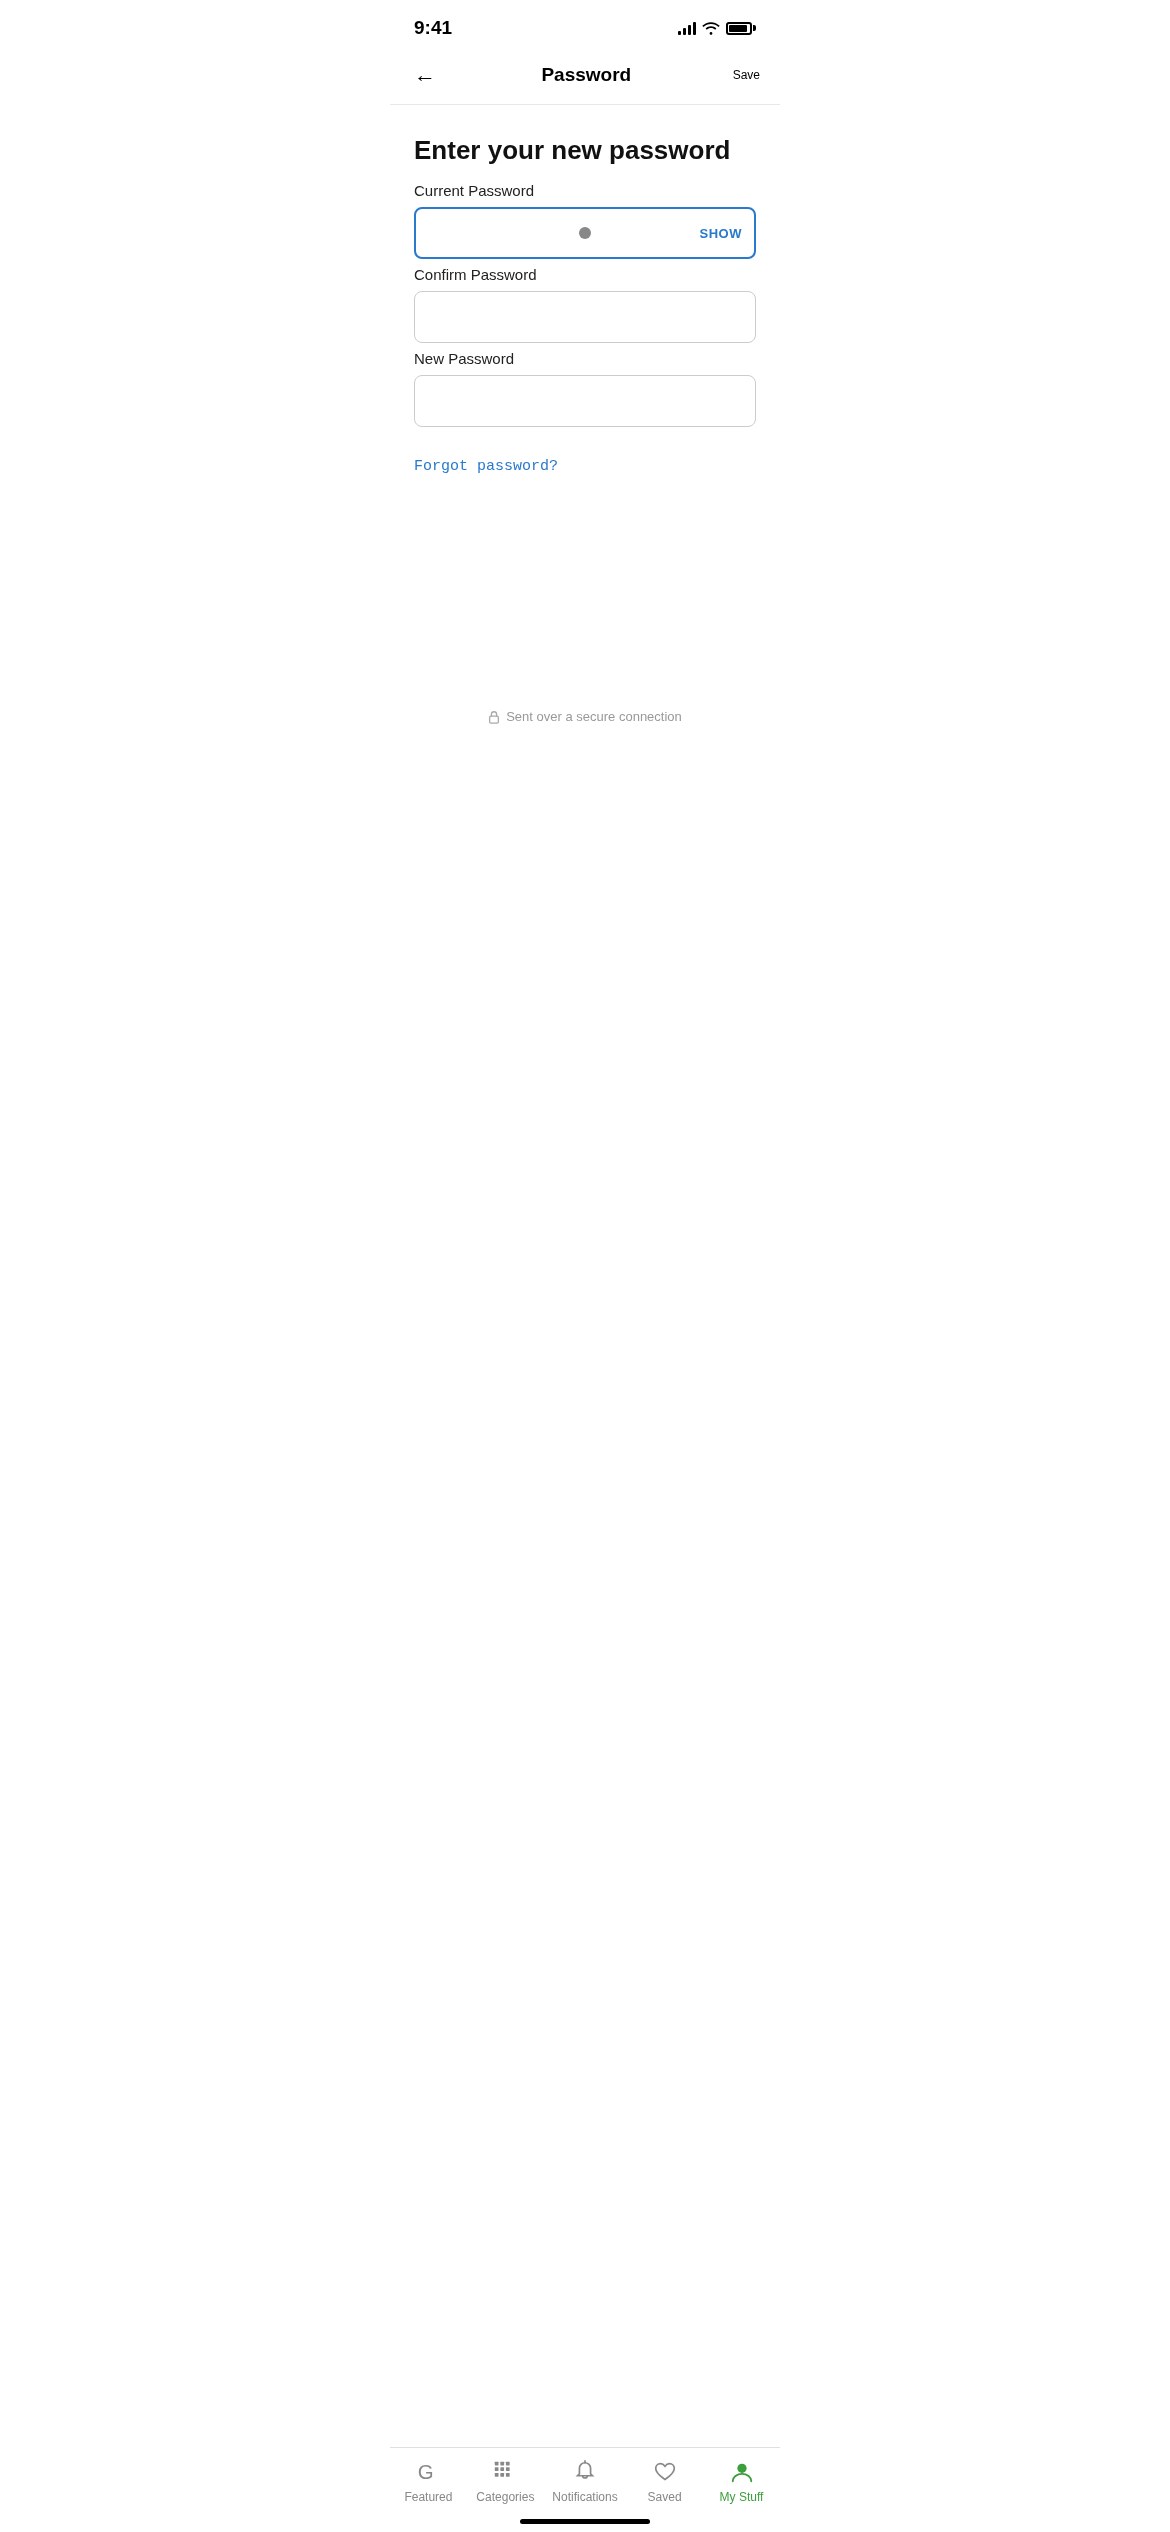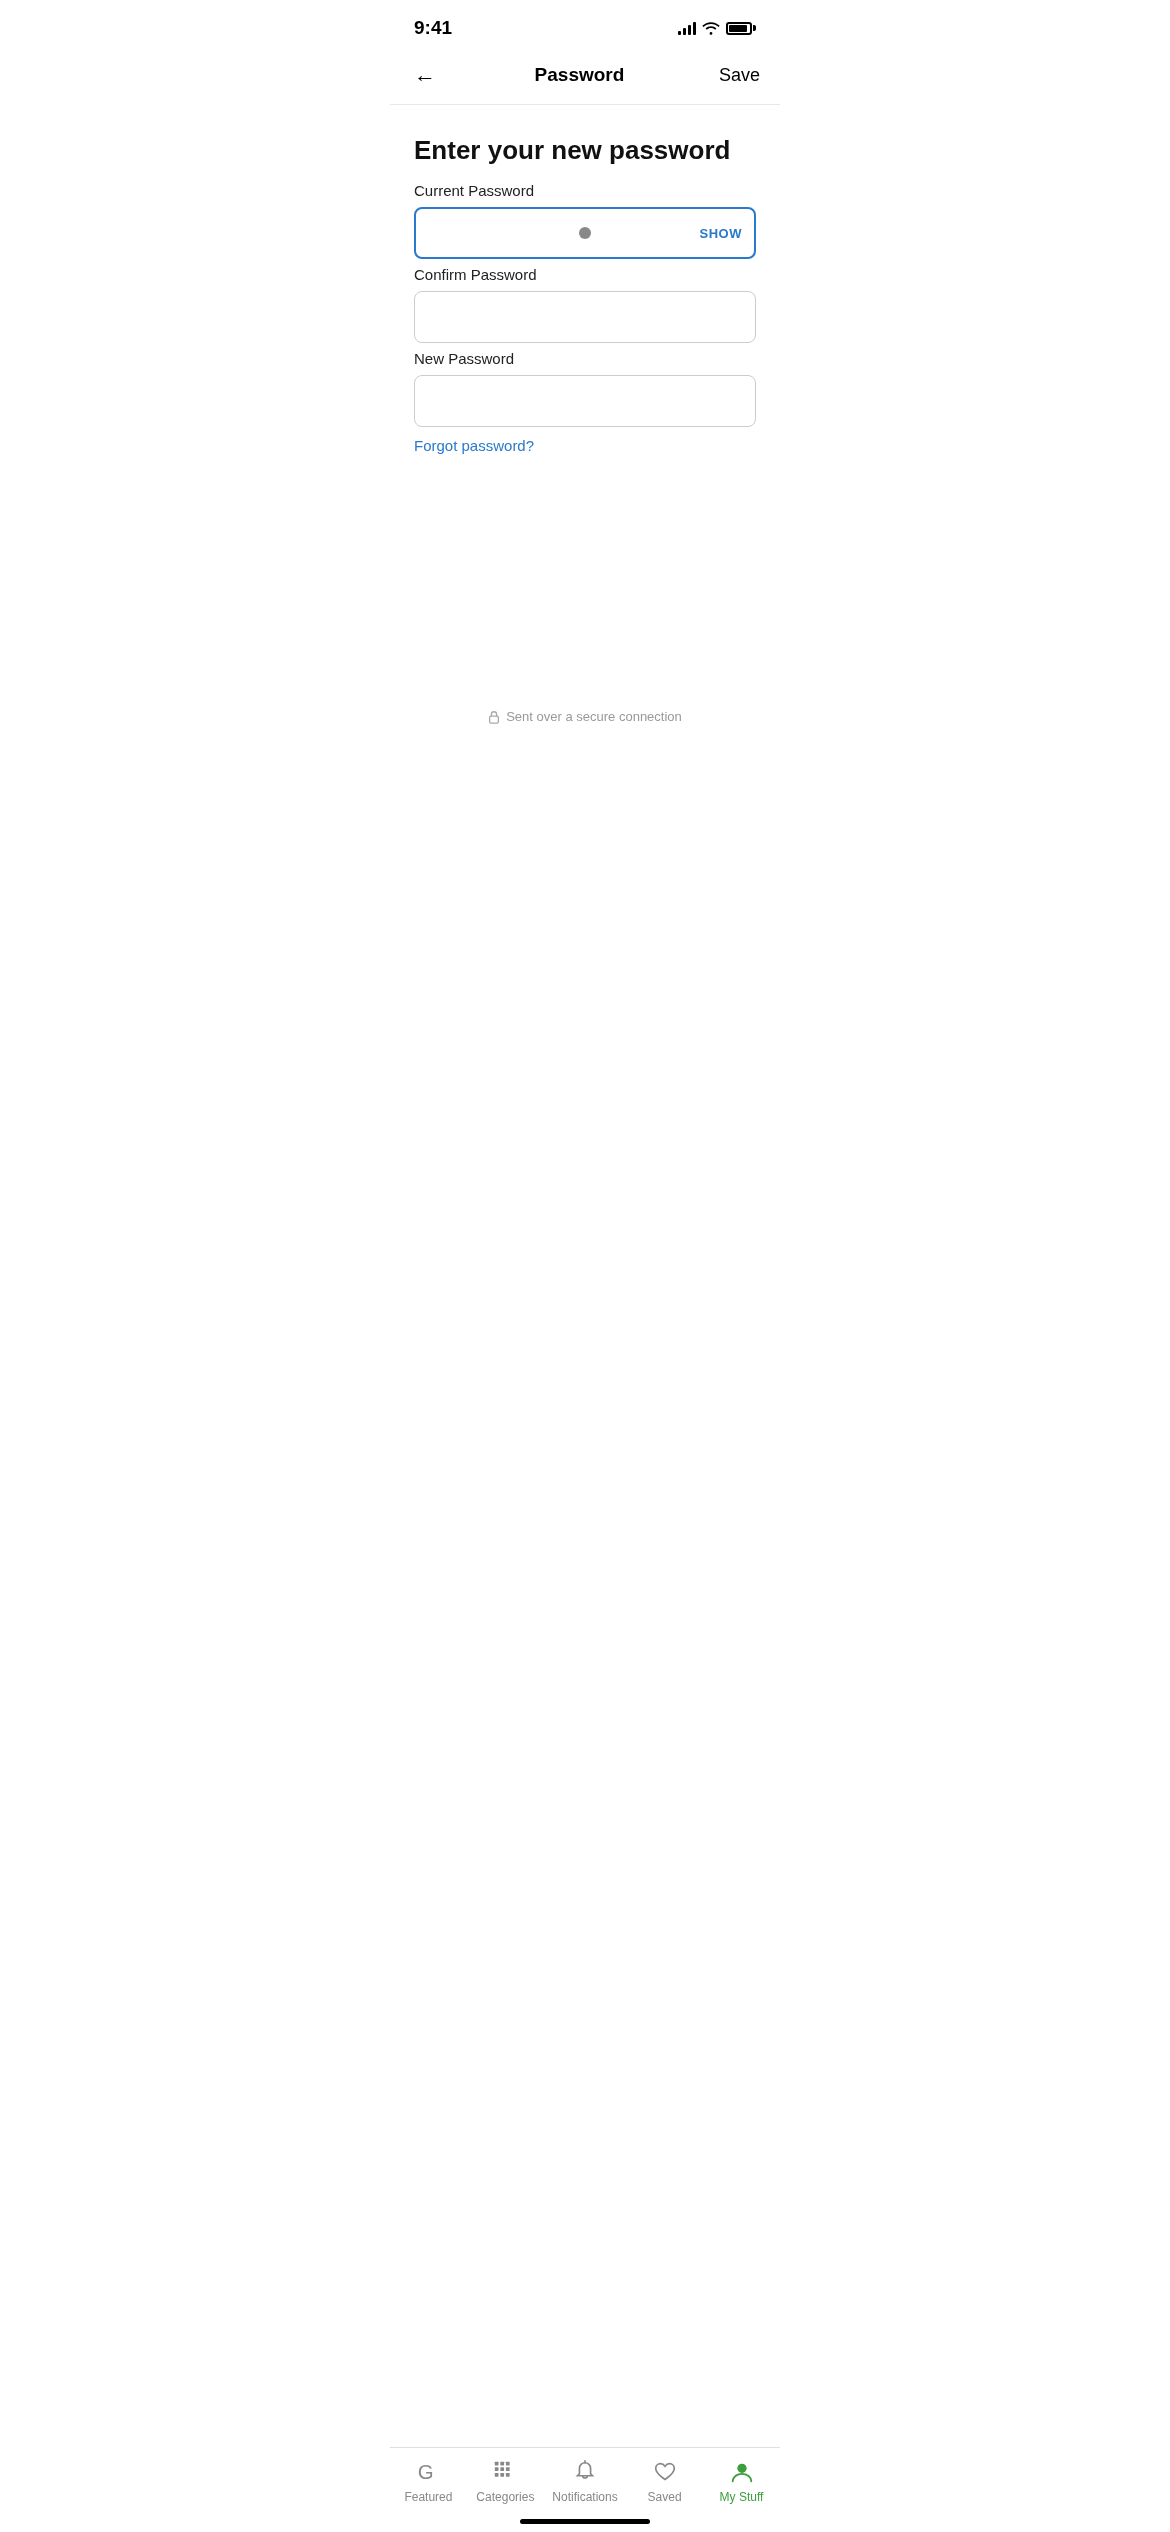--- a/index.html
+++ b/index.html
@@ -105,21 +105,21 @@
       padding: 4px;
     }
 
     .nav-title {
       font-size: 19px;
       font-weight: 600;
       color: #000;
     }
 
     .nav-save {
-      font-size: 18px;
+      font-size: 12px;
       color: #000;
       font-weight: 400;
       cursor: pointer;
     }
 
     
     .main-content {
       padding: 30px 24px 20px 24px;
     }
 
@@ -187,23 +187,24 @@
       width: 12px;
       height: 12px;
       background: #888;
       border-radius: 50%;
     }
 
     .forgot-password {
       font-size: 15px;
       color: #2979cc;
       cursor: pointer;
-      margin-top: 3px;
+      margin-top: 24px;
       display: inline-block;
       text-decoration: none;
+      font-family: Liberation Mono, monospace;
     }
 
     
     .secure-note {
       display: flex;
       align-items: center;
       justify-content: center;
       gap: 6px;
       color: #999;
       font-size: 13px;

